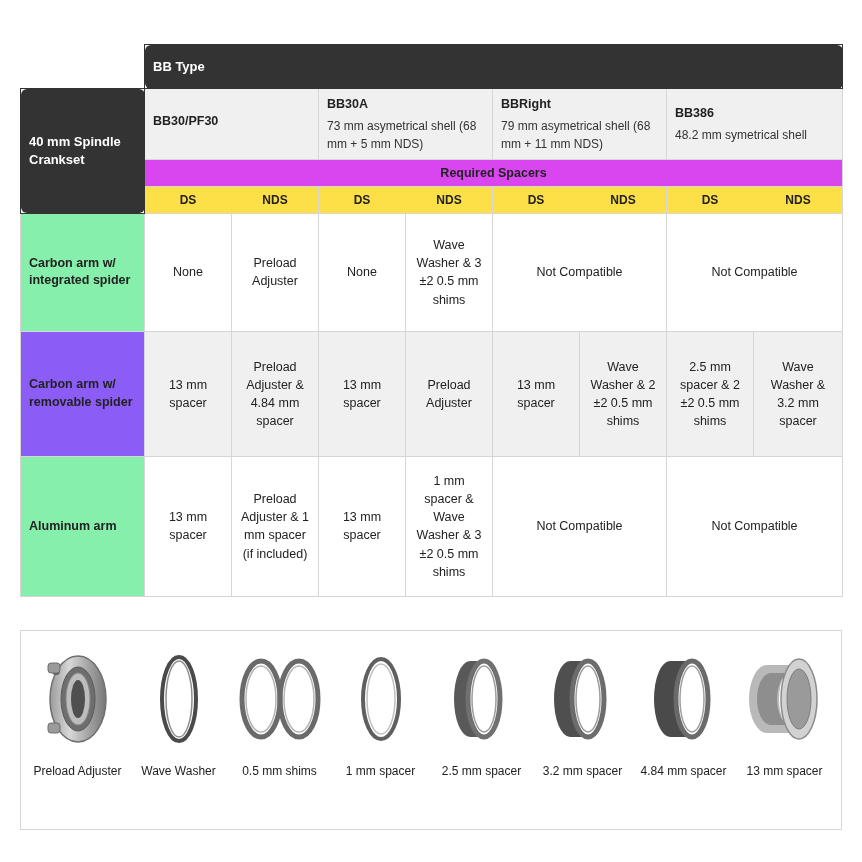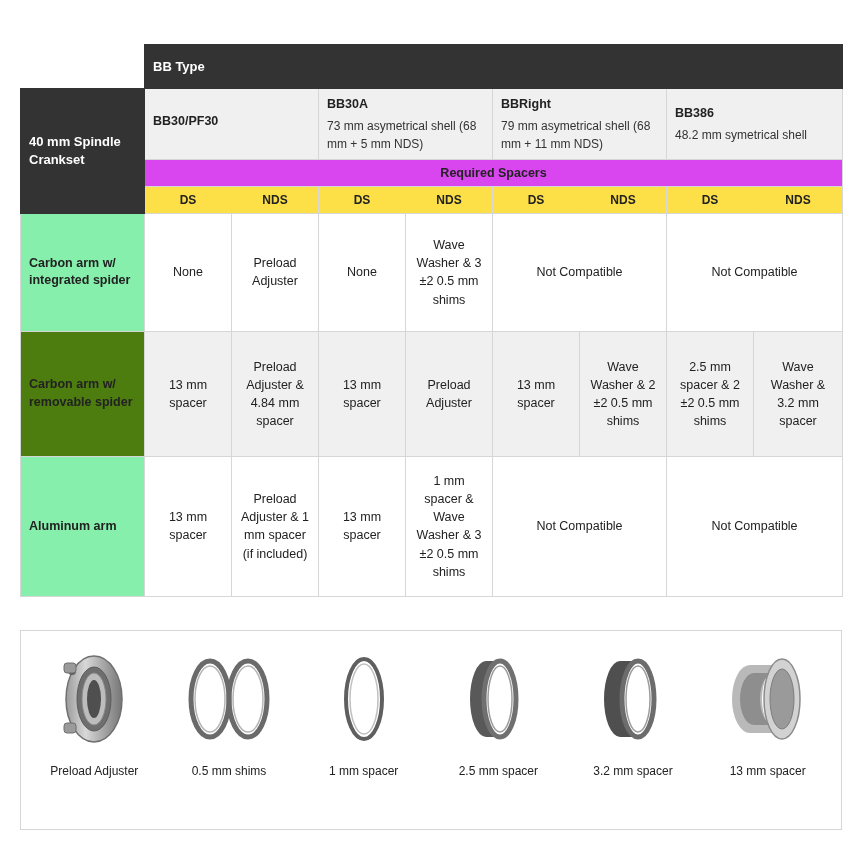--- a/index.html
+++ b/index.html
@@ -35,20 +35,21 @@
     border: 1px solid #d6d6d6;
     vertical-align: middle;
     padding: 6px 8px;
     box-sizing: border-box;
   }
   .dark {
     background: #333333;
     color: #ffffff;
     border-color: #333333 !important;
     font-weight: bold;
+    border-radius: 6px;
   }
   .bbtype-hdr {
     text-align: left;
     font-size: 13px;
     padding-left: 12px;
     height: 44px;
   }
   .spindle-cell {
     text-align: left;
     font-size: 13px;
@@ -99,21 +100,21 @@
     line-height: 1.4;
   }
   td.val {
     text-align: center;
     font-size: 12.5px;
     line-height: 1.45;
   }
   tr.band-white td { background: #ffffff; }
   tr.band-grey td { background: #f0f0f0; }
   tr.band-white td.rowlabel { background: #86efac; }
-  tr.band-grey td.rowlabel { background: #4d7c0f; }
+  tr.band-grey td.rowlabel { background: #8b5cf6; }
   .r1 { height: 118px; }
   .r2 { height: 125px; }
   .r3 { height: 140px; }
 
   
   .legend {
     position: absolute;
     left: 20px;
     top: 630px;
     width: 822px;
@@ -270,20 +271,29 @@
             <ellipse cx="44" cy="50" rx="7" ry="19" fill="#4f4f4f"></ellipse>
             <circle cx="22" cy="22" r="4" fill="#5d5d5d"></circle>
             <circle cx="22" cy="78" r="4" fill="#5d5d5d"></circle>
             <rect x="14" y="14" width="12" height="10" rx="3" fill="#9a9a9a" stroke="#6f6f6f"></rect>
             <rect x="14" y="74" width="12" height="10" rx="3" fill="#9a9a9a" stroke="#6f6f6f"></rect>
           </svg>
         </div>
         <div class="cap">Preload Adjuster</div>
       </div>
 
+      <div class="part">
+        <div class="art">
+          <svg width="60" height="100" viewBox="0 0 60 100">
+            <ellipse cx="30" cy="50" rx="17" ry="42" fill="none" stroke="#4a4a4a" stroke-width="4"></ellipse>
+            <ellipse cx="30" cy="50" rx="13" ry="38" fill="none" stroke="#8d8d8d" stroke-width="1.5"></ellipse>
+          </svg>
+        </div>
+        <div class="cap">Wave Washer</div>
+      </div>
 
       <div class="part">
         <div class="art">
           <svg width="94" height="100" viewBox="0 0 94 100">
             <ellipse cx="28" cy="50" rx="19" ry="38" fill="none" stroke="#6a6a6a" stroke-width="5"></ellipse>
             <ellipse cx="28" cy="50" rx="15" ry="33" fill="none" stroke="#b5b5b5" stroke-width="1.5"></ellipse>
             <ellipse cx="66" cy="50" rx="19" ry="38" fill="none" stroke="#6a6a6a" stroke-width="5"></ellipse>
             <ellipse cx="66" cy="50" rx="15" ry="33" fill="none" stroke="#b5b5b5" stroke-width="1.5"></ellipse>
           </svg>
         </div>
@@ -315,20 +325,30 @@
         <div class="art">
           <svg width="70" height="100" viewBox="0 0 70 100">
             <path d="M22 12 A16 38 0 0 0 22 88 L40 88 A16 38 0 0 1 40 12 Z" fill="#4f4f4f"></path>
             <ellipse cx="40" cy="50" rx="16" ry="38" fill="none" stroke="#6c6c6c" stroke-width="5"></ellipse>
             <ellipse cx="40" cy="50" rx="12" ry="33" fill="none" stroke="#9c9c9c" stroke-width="1.5"></ellipse>
           </svg>
         </div>
         <div class="cap">3.2 mm spacer</div>
       </div>
 
+      <div class="part">
+        <div class="art">
+          <svg width="76" height="100" viewBox="0 0 76 100">
+            <path d="M24 12 A16 38 0 0 0 24 88 L46 88 A16 38 0 0 1 46 12 Z" fill="#4a4a4a"></path>
+            <ellipse cx="46" cy="50" rx="16" ry="38" fill="none" stroke="#6a6a6a" stroke-width="5"></ellipse>
+            <ellipse cx="46" cy="50" rx="12" ry="33" fill="none" stroke="#a0a0a0" stroke-width="1.5"></ellipse>
+          </svg>
+        </div>
+        <div class="cap">4.84 mm spacer</div>
+      </div>
 
       <div class="part">
         <div class="art">
           <svg width="88" height="100" viewBox="0 0 88 100">
             <path d="M26 16 A18 34 0 0 0 26 84 L56 84 A18 34 0 0 1 56 16 Z" fill="#b9b9b9"></path>
             <path d="M30 24 A14 26 0 0 0 30 76 L50 76 A14 26 0 0 1 50 24 Z" fill="#8e8e8e"></path>
             <ellipse cx="58" cy="50" rx="18" ry="40" fill="#d2d2d2" stroke="#8b8b8b" stroke-width="1.5"></ellipse>
             <ellipse cx="58" cy="50" rx="12" ry="30" fill="#9a9a9a" stroke="#7d7d7d" stroke-width="1"></ellipse>
           </svg>
         </div>

